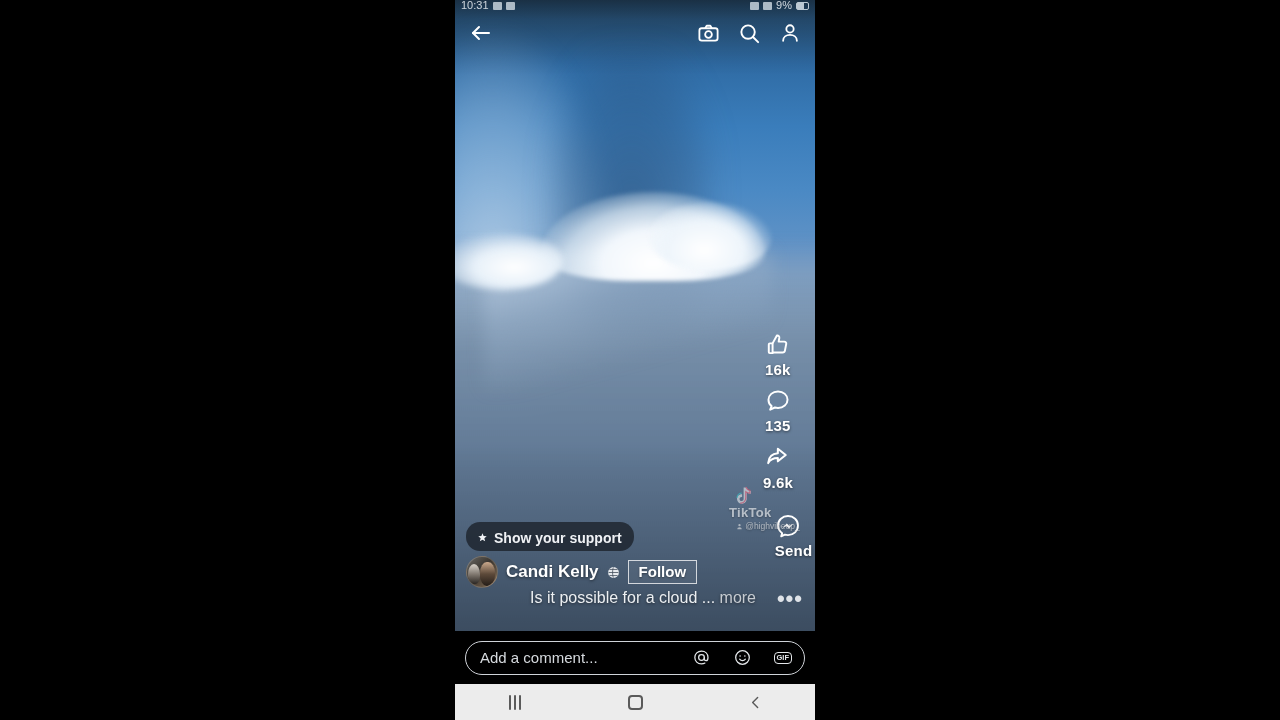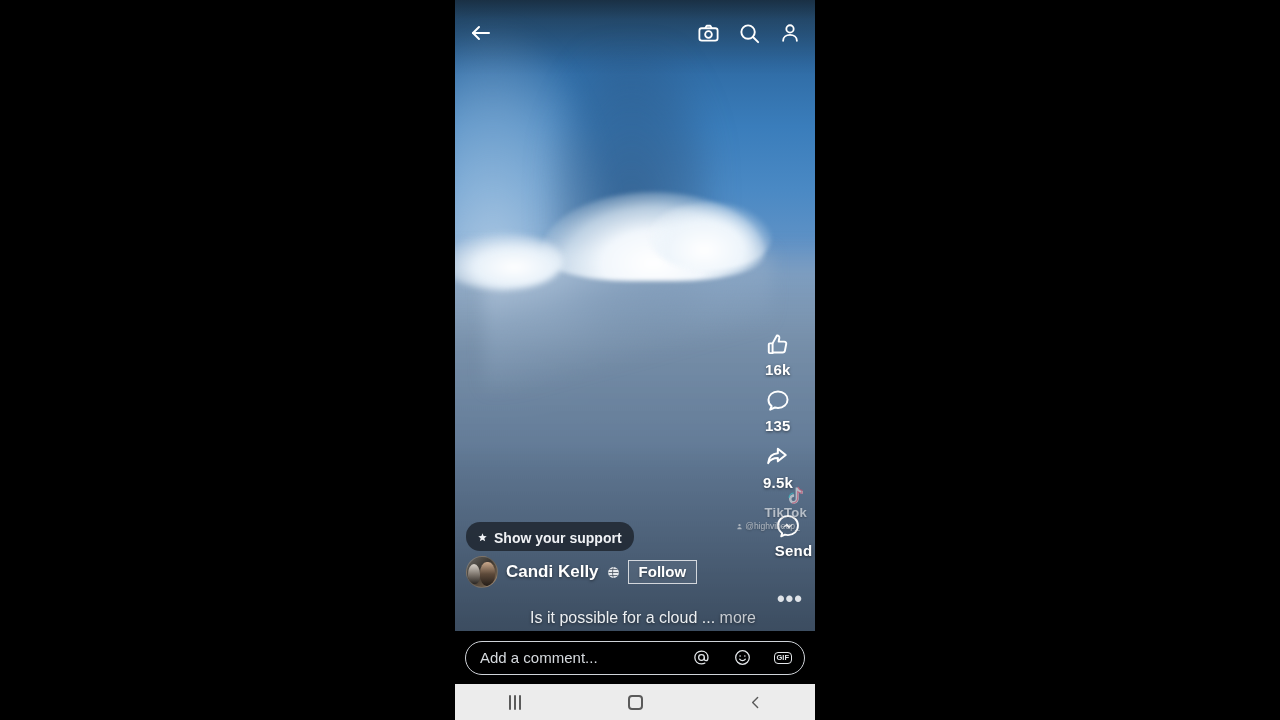--- a/index.html
+++ b/index.html
@@ -79,21 +79,21 @@
 
   
   #rail { position:absolute; right:6px; top:332px; width:62px;
     display:flex; flex-direction:column; align-items:center; }
   .rail-item { display:flex; flex-direction:column; align-items:flex-start;
     margin-bottom:10px; }
   .rail-count { color:#fff; font-size:15px; font-weight:700; margin-top:3px;
     text-shadow:0 1px 3px rgba(0,0,0,.55); letter-spacing:.2px; }
 
   
-  #tk { position:absolute; right:8px; top:483px; width:78px; text-align:right;
+  #tk { position:absolute; right:8px; top:483px; width:78px; text-align:left;
     pointer-events:none; opacity:.62; }
   #tk .tk-logo { position:relative; height:26px; }
   #tk .tk-word { color:#f4f4f4; font-size:13px; font-weight:700;
     letter-spacing:.3px; margin-top:-4px; text-shadow:0 1px 2px rgba(0,0,0,.5);}
   #tk .tk-user { color:#e6e6e6; font-size:8.5px; margin-top:1px;
     display:flex; align-items:center; justify-content:center; gap:2px;
     text-shadow:0 1px 2px rgba(0,0,0,.5); }
 
   
   #support { position:absolute; left:11px; top:522px; display:flex;
@@ -111,21 +111,21 @@
     width:12px; height:20px; border-radius:50% 50% 40% 40%;
     background:linear-gradient(180deg,#d9d3cb 0%, #7a726a 55%, #2b2723 100%); }
   .avatar::after { content:""; position:absolute; right:2px; top:5px;
     width:15px; height:24px; border-radius:45%;
     background:linear-gradient(180deg,#caa98c 0%, #5d4a3a 50%, #241d18 100%); }
   .uname { color:#fff; font-size:17px; font-weight:700;
     text-shadow:0 1px 3px rgba(0,0,0,.5); }
   .follow { border:1px solid rgba(255,255,255,.75); border-radius:0;
     padding:2px 10px 3px; color:#fff; font-size:15px; font-weight:700;
     background:rgba(255,255,255,.06); text-shadow:0 1px 2px rgba(0,0,0,.4); }
-  .caption { color:#eceff2; font-size:16px; margin-top:21px; margin-left:2px;
+  .caption { color:#eceff2; font-size:16px; margin-top:1px; margin-left:2px;
     text-shadow:0 1px 3px rgba(0,0,0,.5); }
   .caption .more { color:#c7ccd2; }
   #kebab { position:absolute; right:12px; top:592px; color:#dfe3e8;
     font-size:22px; font-weight:700; letter-spacing:1px; line-height:14px; }
 
   
   #commentbar { position:absolute; left:0; top:631px; width:360px; height:53px;
     background:#000; display:flex; align-items:center; padding:0 10px; }
   #commentfield { flex:1; height:34px; border:1px solid #cfd3d8;
     border-radius:17px; display:flex; align-items:center;
@@ -157,20 +157,33 @@
       <div class="haze"></div>
       <div class="darkcol"></div>
       <div class="bank"></div>
       <div class="ridge"></div>
       <div class="crown"></div>
       <div class="crown2"></div>
       <div class="crown3"></div>
       <div class="vig"></div>
     </div>
 
+    <div id="statusbar">
+      <div class="sb-left">
+        <span>10:31</span>
+        <span class="sb-glyph"></span>
+        <span class="sb-glyph"></span>
+      </div>
+      <div class="sb-right">
+        <span class="sb-glyph"></span>
+        <span class="sb-glyph"></span>
+        <span>9%</span>
+        <span class="sb-batt"></span>
+      </div>
+    </div>
 
     <div id="topnav">
       <div class="icon">
         <svg width="24" height="24" viewBox="0 0 24 24" fill="none" stroke="#fff" stroke-width="2" stroke-linecap="round" stroke-linejoin="round">
           <path d="M20 12H4"></path>
             <path d="M10 6l-6 6 6 6"></path>
         </svg>
       </div>
       <div class="nav-right">
         <div class="icon">
@@ -212,21 +225,21 @@
           </svg>
         </span>
         <span class="rail-count">135</span>
       </div>
       <div class="rail-item" style="margin-bottom:4px;">
         <span class="icon">
           <svg width="27" height="27" viewBox="0 0 24 24" fill="none" stroke="#fff" stroke-width="1.8" stroke-linejoin="round" stroke-linecap="round">
             <path d="M13.2 4.2l7 5.6-7 5.6v-3c-4.4 0-7 1.5-8.6 4.6.4-5.4 3.5-8.4 8.6-8.7z"></path>
           </svg>
         </span>
-        <span class="rail-count">9.5k</span>
+        <span class="rail-count">9.6k</span>
       </div>
       <div class="rail-item" style="margin-top:18px;margin-left:31px;">
         <span class="icon">
           <svg width="26" height="26" viewBox="0 0 24 24" fill="none" stroke="#fff" stroke-width="1.7" stroke-linejoin="round">
             <path d="M12 2.8c5.2 0 9.2 3.8 9.2 8.8 0 5-4 8.8-9.2 8.8-1 0-2-.13-2.9-.4l-3.4 1.6.95-3c-2.3-1.6-3.85-4.1-3.85-7 0-5 4-8.8 9.2-8.8z"></path>
             <path d="M6.6 14.2l4.3-4.5 2.3 2.2 3.9-2.2-4.2 4.5-2.3-2.2-4 2.2z" fill="#fff" stroke="none"></path>
           </svg>
         </span>
         <span class="rail-count">Send</span>
       </div>

